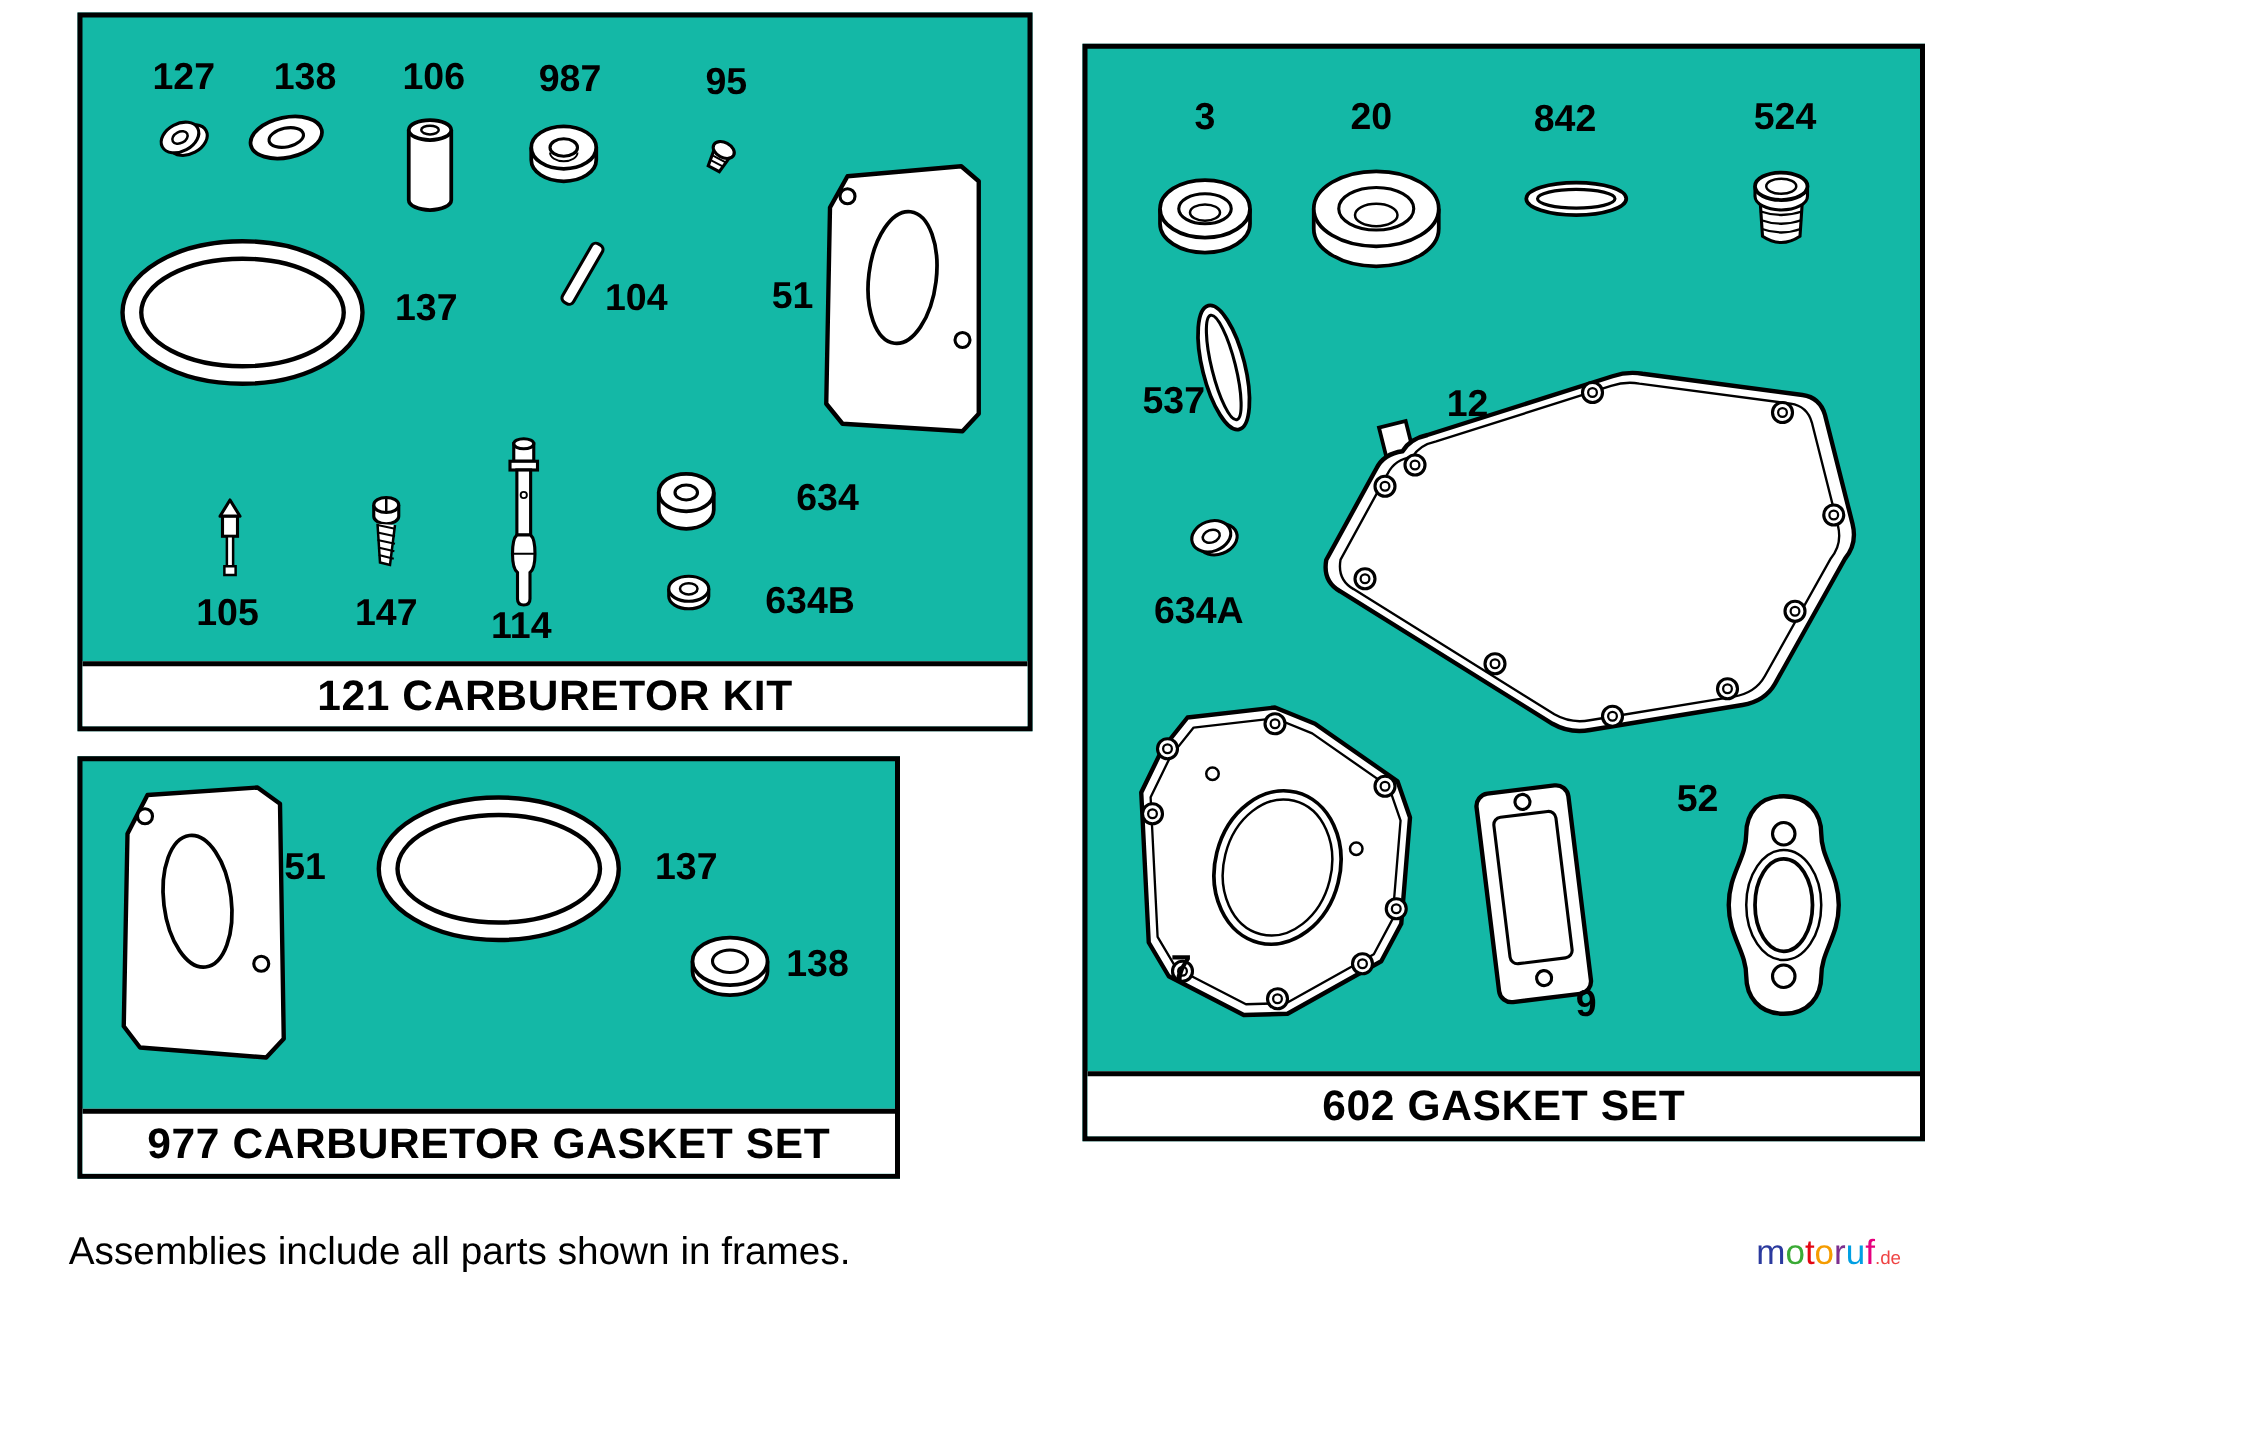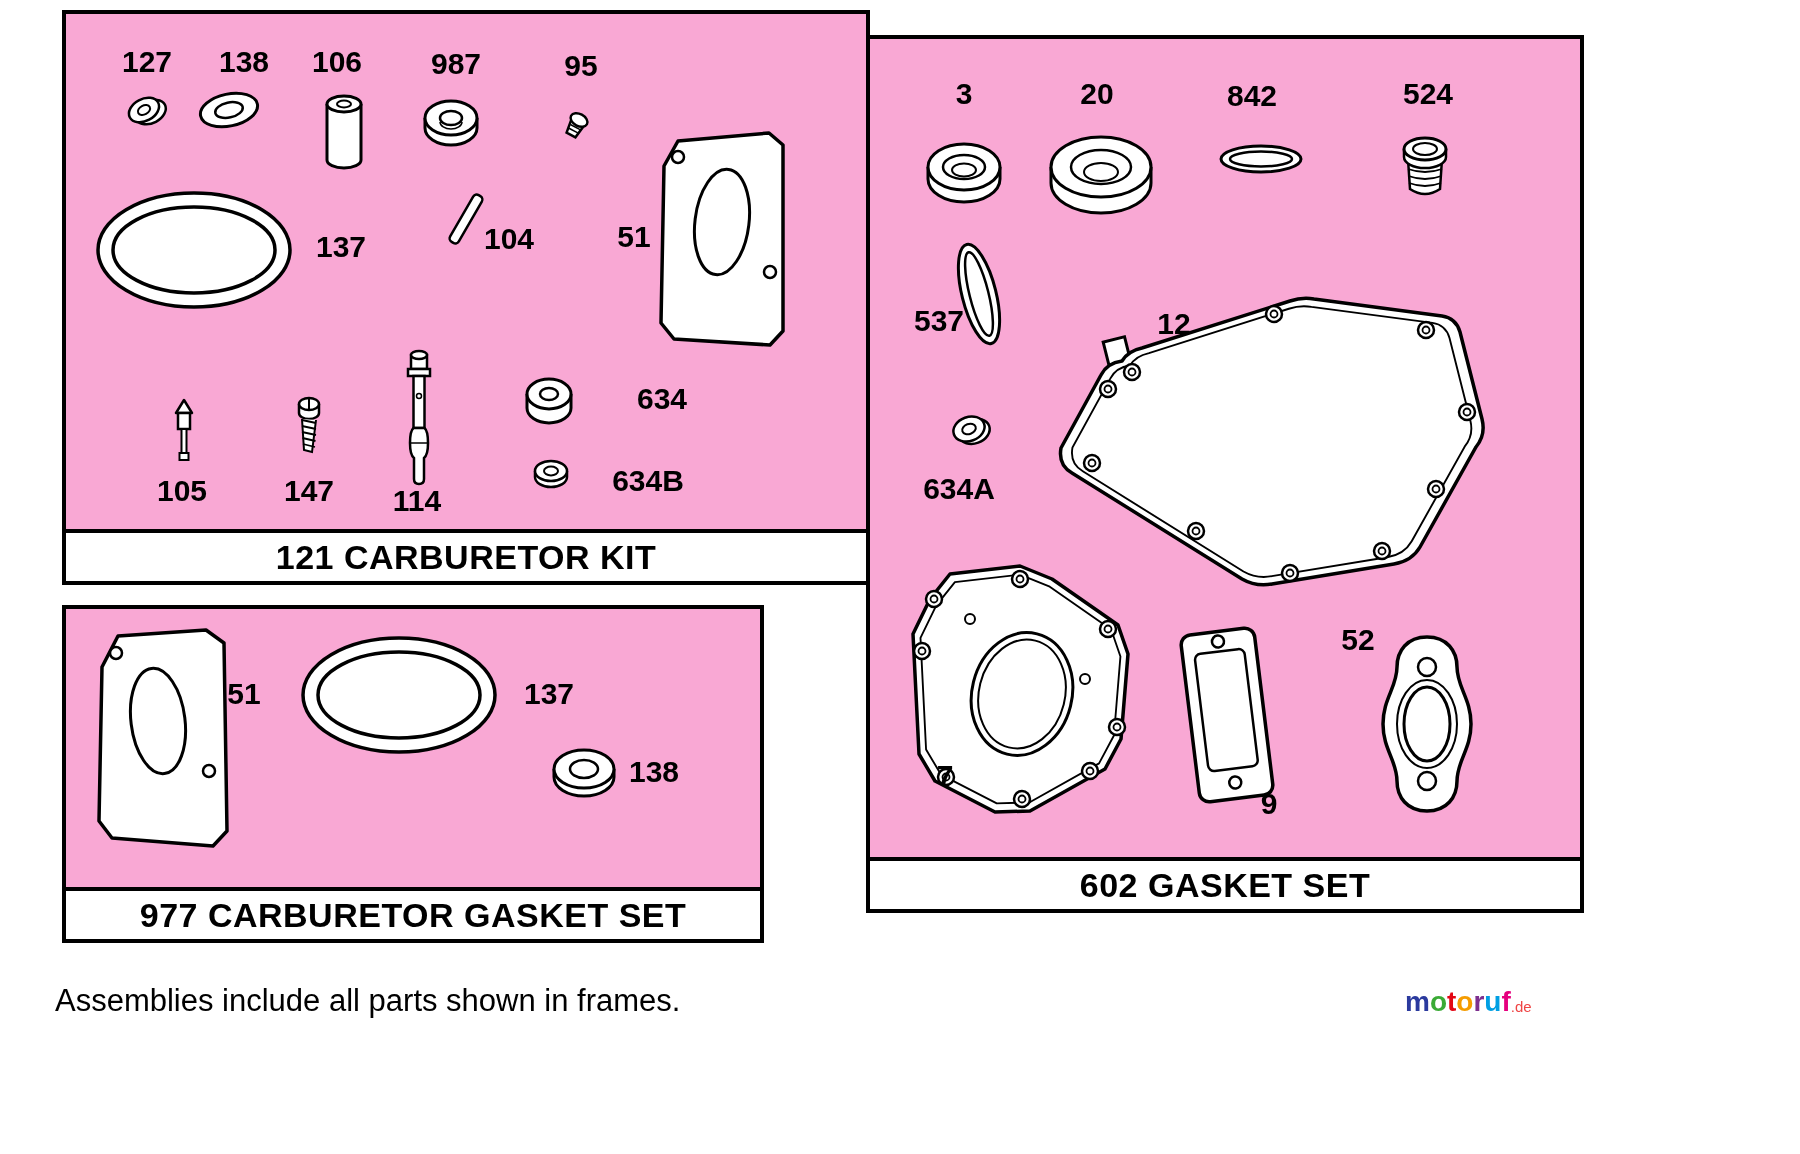--- a/index.html
+++ b/index.html
@@ -1,23 +1,23 @@
 <!DOCTYPE html>
 <html><head>
 <meta charset="utf-8">
 <style>
   html,body{margin:0;padding:0;background:#fff;}
   .page{position:relative;width:1800px;height:1154px;background:#fff;font-family:"Liberation Sans",sans-serif;color:#000;overflow:hidden;}
-  .frame{position:absolute;border:4px solid #000;background:#f9a8d4;padding-left:44px;}
+  .frame{position:absolute;border:4px solid #000;background:#14b8a6;}
   .frame svg{position:absolute;left:0;top:0;z-index:1;}
   .plbl{position:absolute;transform:translate(-50%,-50%);font-weight:bold;font-size:30px;white-space:nowrap;z-index:2;}
   .caption{position:absolute;left:0;right:0;bottom:0;height:48px;border-top:4px solid #000;display:flex;align-items:center;justify-content:center;font-weight:bold;font-size:34px;letter-spacing:.5px;z-index:3;background:#fff;}
   .note{position:absolute;left:55px;top:983px;font-size:31px;}
   .logo{position:absolute;left:1405px;top:988px;display:flex;align-items:flex-end;}
-  .logo .letters{font-weight:bold;font-size:28px;line-height:1;}
+  .logo .letters{font-weight:normal;font-size:28px;line-height:1;}
   .logo .logo-suffix{font-size:15px;color:#ef4444;line-height:1;padding-bottom:2px;}
   ellipse,circle,path,rect,line{vector-effect:none;}
 </style>
 </head>
 <body>
 
 <div class="page">
 
   <div class="frame" style="left:62px;top:10px;width:756px;height:567px;">
     <svg width="748" height="511" viewBox="0 0 748 511">
@@ -101,21 +101,21 @@
       </g>
 
       <g>
         <path d="M 469 457 L 469 463 A 16 10 0 0 0 501 463 L 501 457" fill="#fff" stroke="#000" stroke-width="2.5"></path>
         <ellipse cx="485" cy="457" rx="16" ry="10" fill="#fff" stroke="#000" stroke-width="2.5"></ellipse>
         <ellipse cx="485" cy="457" rx="7" ry="4.5" fill="#fff" stroke="#000" stroke-width="2"></ellipse>
       </g>
     </svg>
     <span class="plbl" style="left:81px;top:48px">127</span>
     <span class="plbl" style="left:178px;top:48px">138</span>
-    <span class="plbl" style="left:271px;top:48px">106</span>
+    <span class="plbl" style="left:281px;top:48px">106</span>
     <span class="plbl" style="left:390px;top:50px">987</span>
     <span class="plbl" style="left:515px;top:52px">95</span>
     <span class="plbl" style="left:275px;top:233px">137</span>
     <span class="plbl" style="left:443px;top:225px">104</span>
     <span class="plbl" style="left:568px;top:223px">51</span>
     <span class="plbl" style="left:116px;top:477px">105</span>
     <span class="plbl" style="left:243px;top:477px">147</span>
     <span class="plbl" style="left:351px;top:487px">114</span>
     <span class="plbl" style="left:596px;top:385px">634</span>
     <span class="plbl" style="left:582px;top:467px">634B</span>

